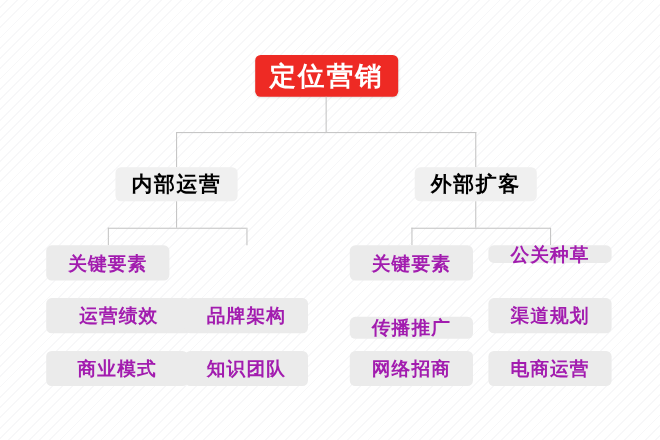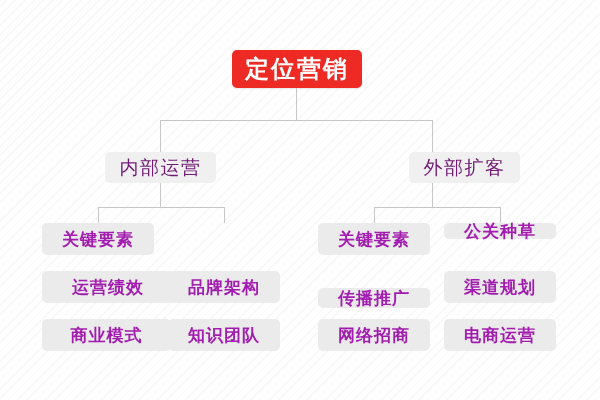--- a/index.html
+++ b/index.html
@@ -54,24 +54,24 @@
     color: #ffffff;
     border-radius: 5px;
     font-size: 24px;
     font-weight: bold;
     letter-spacing: 2px;
     box-shadow: 0 1px 2px rgba(0,0,0,0.10);
   }
 
   .node-branch {
     background-color: #f0f0f0;
-    color: #701a75;
+    color: #000000;
     border-radius: 5px;
     font-size: 19px;
-    font-weight: normal;
+    font-weight: bold;
     letter-spacing: 1.5px;
   }
 
   .node-leaf {
     background-color: #ebebeb;
     color: #a21caf;
     border-radius: 5px;
     font-size: 17px;
     font-weight: bold;
     letter-spacing: 1px;
@@ -112,21 +112,21 @@
     <span>商业模式</span>
   </div>
 
   <div class="node node-leaf" style="left:168px; top:271px; width:112px; height:32px;">
     <span>品牌架构</span>
   </div>
   <div class="node node-leaf" style="left:168px; top:319px; width:112px; height:32px;">
     <span>知识团队</span>
   </div>
 
-  <div class="node node-branch" style="left:377px; top:152px; width:111px; height:31px;margin-left:32px;">
+  <div class="node node-branch" style="left:377px; top:152px; width:111px; height:31px;">
     <span>外部扩客</span>
   </div>
 
   <div class="conn conn-v" style="left:432px; top:183px; width:1px; height:24px;"></div>
   <div class="conn conn-h" style="left:374px; top:207px; width:126px; height:1px;"></div>
   <div class="conn conn-v" style="left:374px; top:207px; width:1px; height:16px;"></div>
   <div class="conn conn-v" style="left:500px; top:207px; width:1px; height:16px;"></div>
 
   <div class="node node-leaf" style="left:318px; top:223px; width:112px; height:32px;">
     <span>关键要素</span>

